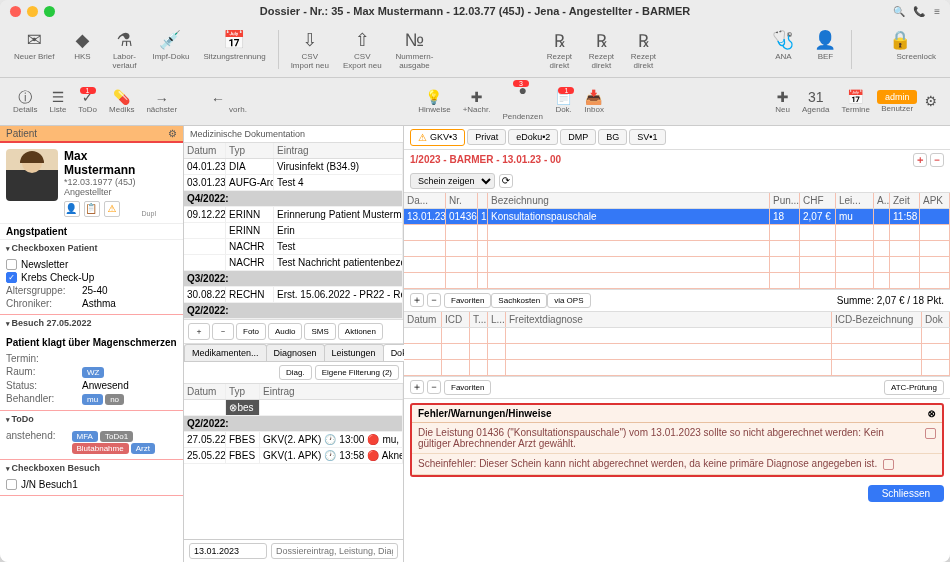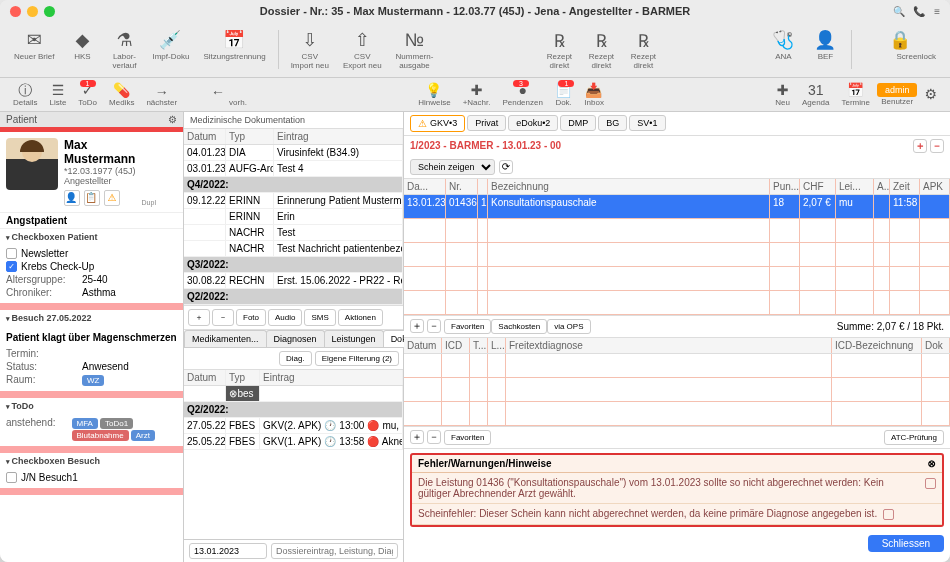--- a/index.html
+++ b/index.html
@@ -18,31 +18,31 @@
 .tbsep{width:1px;background:#ccc;margin:4px 4px;align-self:stretch}
 .tbflex{flex:1}
 .toolbar2{display:flex;padding:3px 8px;gap:2px;border-bottom:1px solid #ccc;background:#ececec;align-items:center}
 .sbtn{display:flex;flex-direction:column;align-items:center;padding:1px 5px;cursor:pointer}
 .sbtn .ic{font-size:14px;color:#555;height:16px}
 .sbtn .lb{font-size:8px;color:#666}
 .badge{position:relative}
 .badge::after{content:attr(data-b);position:absolute;top:-2px;right:-2px;background:#f33;color:#fff;border-radius:7px;font-size:7px;padding:0 3px;min-width:10px;text-align:center}
 .main{flex:1;display:flex;overflow:hidden}
 .col1{width:184px;background:#fff;border-right:1px solid #ccc;display:flex;flex-direction:column;overflow:hidden}
-.ph{background:#e5e5e5;padding:2px 6px;font-size:9px;color:#555;border-bottom:5px solid #ef4444;display:flex;justify-content:space-between}
+.ph{background:#fdba74;padding:2px 6px;font-size:9px;color:#555;border-bottom:2px solid #ef4444;display:flex;justify-content:space-between}
 .patcard{display:flex;padding:6px;gap:6px}
 .avatar{width:52px;height:52px;background:linear-gradient(#e8d5b5 40%,#333 40%);border-radius:4px;position:relative}
 .avatar::before{content:"";position:absolute;top:4px;left:50%;transform:translateX(-50%);width:20px;height:20px;background:#e8c9a0;border-radius:50%}
 .avatar::after{content:"";position:absolute;top:2px;left:50%;transform:translateX(-50%);width:24px;height:12px;background:#5a3a1a;border-radius:12px 12px 0 0}
 .pinfo h3{font-size:12px;font-weight:600}
 .pinfo p{font-size:9px;color:#666}
 .picns{display:flex;gap:4px;margin-top:4px}
 .picn{width:16px;height:16px;border:1px solid #ccc;border-radius:2px;display:flex;align-items:center;justify-content:center;font-size:10px}
 .pstat{padding:2px 6px;font-size:10px;font-weight:600;border-top:1px solid #eee;border-bottom:1px solid #eee}
-.sect{border-bottom:7px solid #fca5a5}
+.sect{border-bottom:1px solid #fca5a5}
 .secth{padding:3px 6px;font-size:9px;font-weight:600;color:#444;cursor:pointer}
 .secth::before{content:"▾ ";font-size:7px}
 .sectc{padding:2px 6px 4px}
 .chk{display:flex;align-items:center;gap:4px;font-size:9px;padding:1px 0}
 .chkbox{width:11px;height:11px;border:1px solid #aaa;border-radius:2px;display:inline-flex;align-items:center;justify-content:center;font-size:8px}
 .chkbox.on{background:#3478f6;border-color:#3478f6;color:#fff}
 .frow{display:flex;font-size:9px;padding:1px 0;gap:16px}
 .frow .fl{width:60px;color:#666}
 .tag{display:inline-block;padding:1px 5px;border-radius:3px;font-size:8px;color:#fff;margin-right:2px}
 .tag.b{background:#5a8fd8}.tag.g{background:#888}.tag.r{background:#d66}
@@ -69,21 +69,21 @@
 .rtab.on{background:#fff;border-color:#f90}
 .warn{color:#f90}
 .casehdr{padding:3px 6px;color:#d44;font-size:9px;font-weight:600;display:flex;justify-content:space-between;align-items:center}
 .pmb{width:14px;height:14px;border:1px solid #ccc;border-radius:3px;display:inline-flex;align-items:center;justify-content:center;font-size:10px;cursor:pointer;background:#fff}
 .schein{display:flex;padding:3px 6px;gap:4px;align-items:center;border-bottom:1px solid #ddd}
 .schein select,.schein input{padding:1px 3px;border:1px solid #ccc;border-radius:3px;font-size:9px}
 .schein input{flex:1}
 .grid{border-bottom:1px solid #ddd}
 .grh{display:flex;background:#f5f5f5;font-size:8px;color:#666;border-bottom:1px solid #ddd}
 .grh>div,.grr>div{padding:2px 3px;border-right:1px solid #f5c0b0;overflow:hidden;white-space:nowrap}
-.grr{display:flex;font-size:9px;border-bottom:1px solid #f5c0b0;height:24px}
+.grr{display:flex;font-size:9px;border-bottom:1px solid #f5c0b0;height:16px}
 .grr.sel{background:#3478f6;color:#fff}
 .grr.e>div{border-right:1px solid #f5c0b0}
 .g1{width:42px}.g2{width:32px}.g3{width:10px}.g4{flex:1}.g5{width:30px}.g6{width:36px}.g7{width:38px}.g8{width:16px}.g9{width:30px}.g10{width:30px}
 .sumrow{display:flex;padding:3px 6px;font-size:9px;align-items:center;gap:3px;border-bottom:1px solid #ddd}
 .sumrow .r{margin-left:auto}
 .grid2 .grh>div,.grid2 .grr>div{border-right:1px solid #f5c0b0}
 .d1{width:38px}.d2{width:28px}.d3{width:18px}.d4{width:18px}.d5{flex:1}.d6{width:90px}.d7{width:28px}
 .errbox{margin:4px 6px;border:2px solid #d33;background:#fdf2ea;border-radius:3px}
 .errh{padding:3px 6px;font-size:9px;font-weight:600;border-bottom:1px solid #e8c0a0;display:flex;justify-content:space-between}
 .erri{padding:4px 6px;font-size:9px;color:#844;border-bottom:1px solid #f0d8c0;display:flex;gap:6px}
@@ -207,21 +207,21 @@
       <div class="sbtn">
         <div class="ic">💡</div>
         <div class="lb" style="white-space: pre-line;">Hinweise</div>
       </div>
       <div class="sbtn">
         <div class="ic">✚</div>
         <div class="lb" style="white-space: pre-line;">+Nachr.</div>
       </div>
       <div class="sbtn">
         <div class="ic badge" data-b="3">●</div>
-        <div class="lb" style="white-space: pre-line;">Pendenzen</div>
+        <div class="lb" style="white-space: pre-line; margin-top: 14px;">Pendenzen</div>
       </div>
       <div class="sbtn">
         <div class="ic badge" data-b="1">📄</div>
         <div class="lb" style="white-space: pre-line;">Dok.</div>
       </div>
       <div class="sbtn">
         <div class="ic">📥</div>
         <div class="lb" style="white-space: pre-line;">Inbox</div>
       </div>
       <div class="tbflex"></div>
@@ -293,26 +293,30 @@
           </div>
           <div class="sect">
             <div class="secth">Besuch 27.05.2022</div>
             <div class="sectc">
               <div style="font-size: 10px; font-weight: 600; padding: 4px 0px;">Patient klagt über Magenschmerzen</div>
               <div class="frow">
                 <span class="fl">Termin:</span>
                 <span></span>
               </div>
               <div class="frow">
+                <span class="fl">Raum:</span>
+                <span><span class="tag b">WZ</span></span>
+              </div>
+              <div class="frow">
                 <span class="fl">Status:</span>
                 <span>Anwesend</span>
               </div>
               <div class="frow">
-                <span class="fl">Raum:</span>
-                <span><span class="tag b">WZ</span></span>
+                <span class="fl">Behandler:</span>
+                <span><span class="tag b">mu</span><span class="tag g">no</span></span>
               </div>
             </div>
           </div>
           <div class="sect">
             <div class="secth">ToDo</div>
             <div class="sectc">
               <div class="frow">
                 <span class="fl">anstehend:</span>
                 <span><span class="tag b">MFA</span><span class="tag g">ToDo1</span><span class="tag r">Blutabnahme</span><span class="tag b">Arzt</span></span>
               </div>

